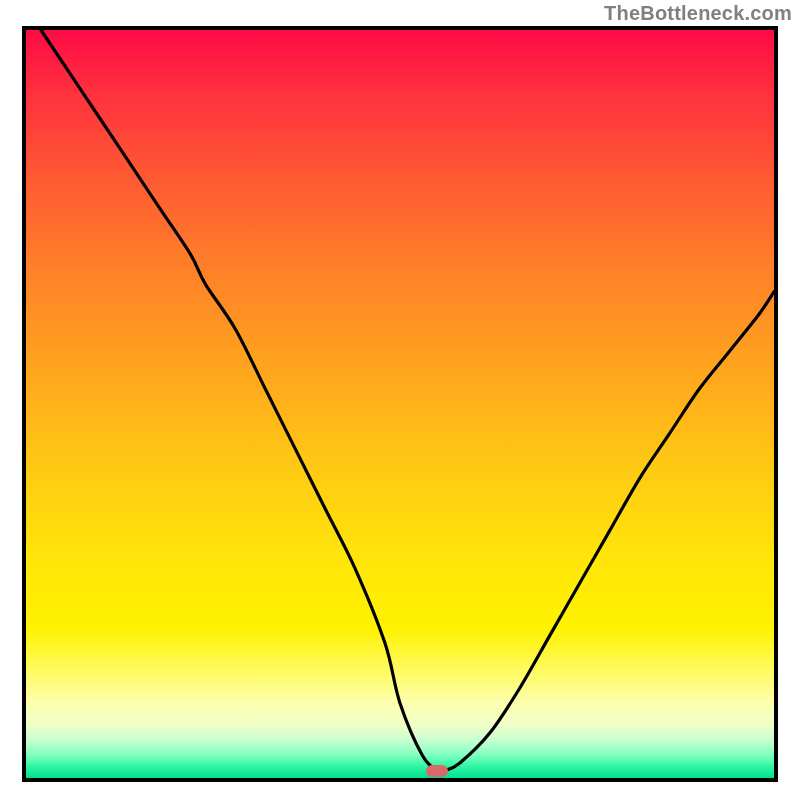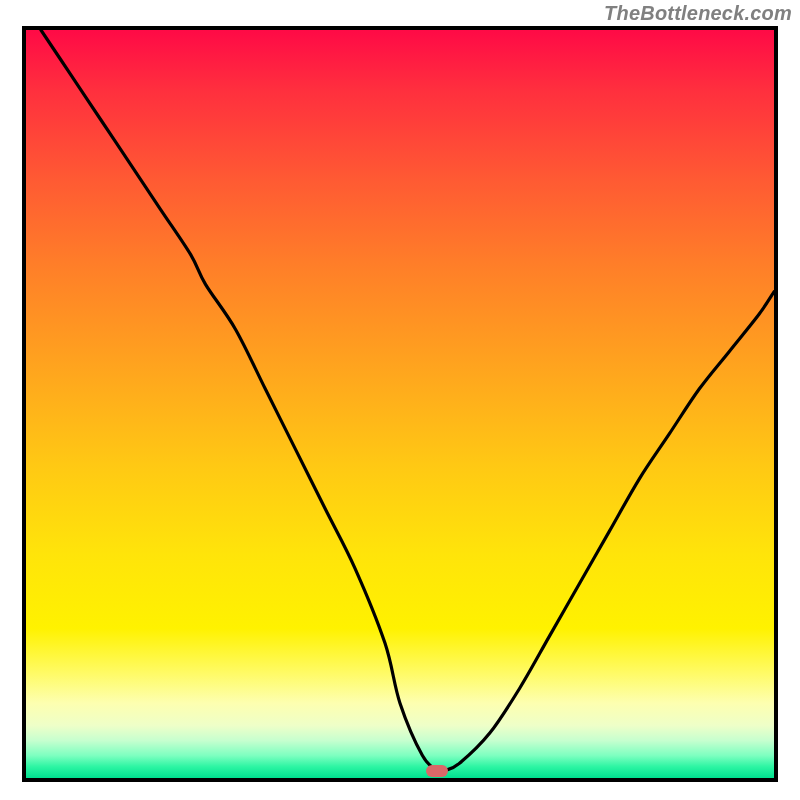--- a/index.html
+++ b/index.html
@@ -8,21 +8,20 @@
     width: 800px;
     height: 800px;
     background: #ffffff;
     font-family: Arial, Helvetica, sans-serif;
     overflow: hidden;
   }
   .wrap {
     position: relative;
     width: 800px;
     height: 800px;
-    font-style: italic;
   }
   .attribution {
     position: absolute;
     top: 2px;
     right: 8px;
     font-size: 20px;
     font-weight: bold;
     color: #808080;
     letter-spacing: 0.2px;
     z-index: 10;

